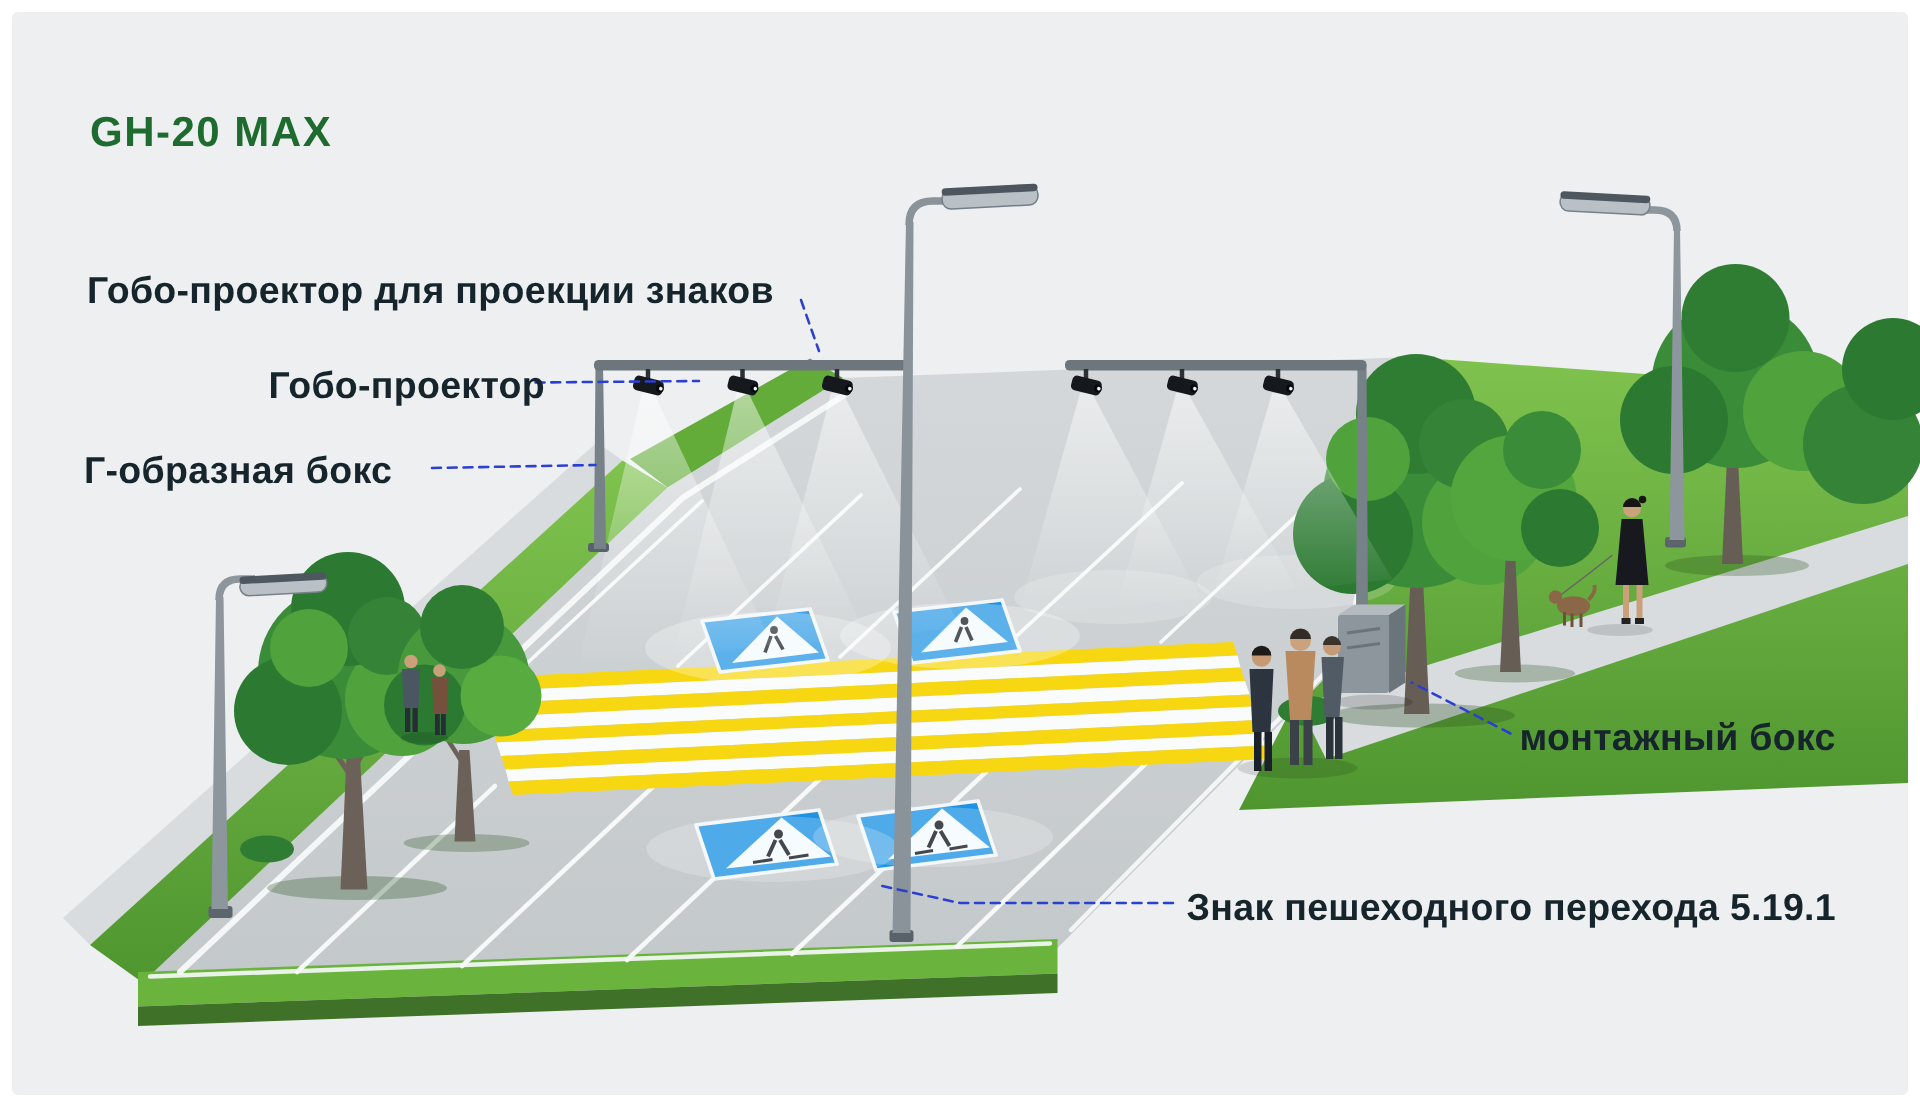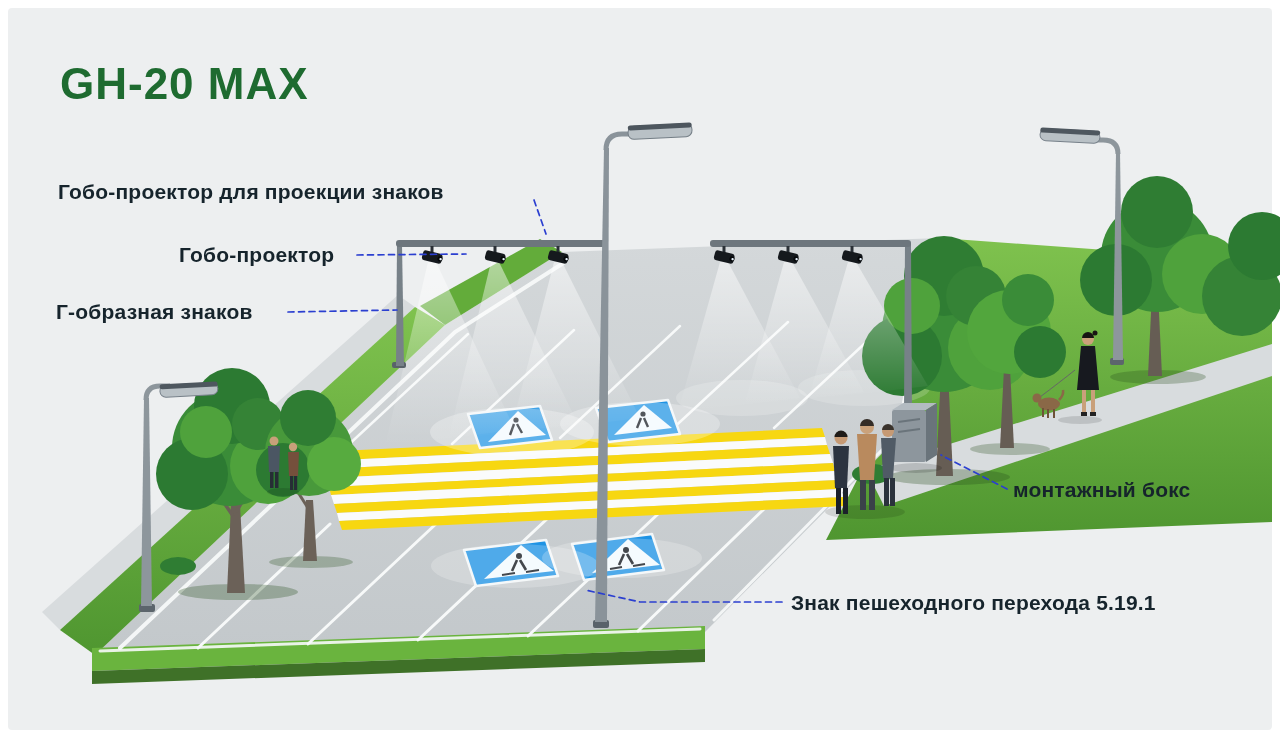--- a/index.html
+++ b/index.html
@@ -1,21 +1,21 @@
 <!DOCTYPE html>
 <html style="--c-background: #edeff0; --c-title: #1e6b30; --c-label-text: #16242c; --c-callout-line: #2b3fd0; --c-road: #c9cdd0; --c-grass: #6ab43e; --c-crosswalk-yellow: #f7d711; --c-sign-blue: #1e93e4;"><head>
 <meta charset="utf-8">
 <style>
   html,body{margin:0;padding:0;background:#ffffff;}
   body{font-family:"Liberation Sans",sans-serif;}
   .page{position:relative;width:1280px;height:738px;background:#ffffff;overflow:hidden;}
   .board{position:absolute;left:8px;top:8px;width:1264px;height:722px;background:var(--c-background,#edeff0);border-radius:4px;}
   svg.scene{position:absolute;left:0;top:0;width:1280px;height:738px;}
-  .title{position:absolute;left:60px;top:59px;font-size:44px;font-weight:700;letter-spacing:1px;color:var(--c-title,#1e6b30);}
-  .callout{position:absolute;font-size:21px;font-weight:700;color:var(--c-label-text,#16242c);white-space:nowrap;letter-spacing:.2px;}
+  .title{position:absolute;left:60px;top:72px;font-size:28px;font-weight:700;letter-spacing:1px;color:var(--c-title,#1e6b30);}
+  .callout{position:absolute;font-size:25px;font-weight:700;color:var(--c-label-text,#16242c);white-space:nowrap;letter-spacing:.2px;}
   .c1{left:58px;top:180px;}
   .c2{left:179px;top:243px;text-align:center;}
   .c3{left:56px;top:300px;}
   .c4{left:1013px;top:478px;text-align:right;}
   .c5{left:791px;top:591px;text-align:center;}
 </style>
 </head>
 <body>
 
 <div class="page">
@@ -322,16 +322,16 @@
       <path d="M357,255 L466,254"></path>
       <path d="M288,312 L397,310"></path>
       <path d="M1007,489 L941,455"></path>
       <path d="M782,602 L640,602 L585,590"></path>
     </g>
   </svg>
 
   <div class="title">GH-20 MAX</div>
   <div class="callout c1">Гобо-проектор для проекции знаков</div>
   <div class="callout c2">Гобо-проектор</div>
-  <div class="callout c3">Г-образная знаков</div>
+  <div class="callout c3">Г-образная бокс</div>
   <div class="callout c4">монтажный бокс</div>
   <div class="callout c5">Знак пешеходного перехода 5.19.1</div>
 </div>
 
 </body></html>

